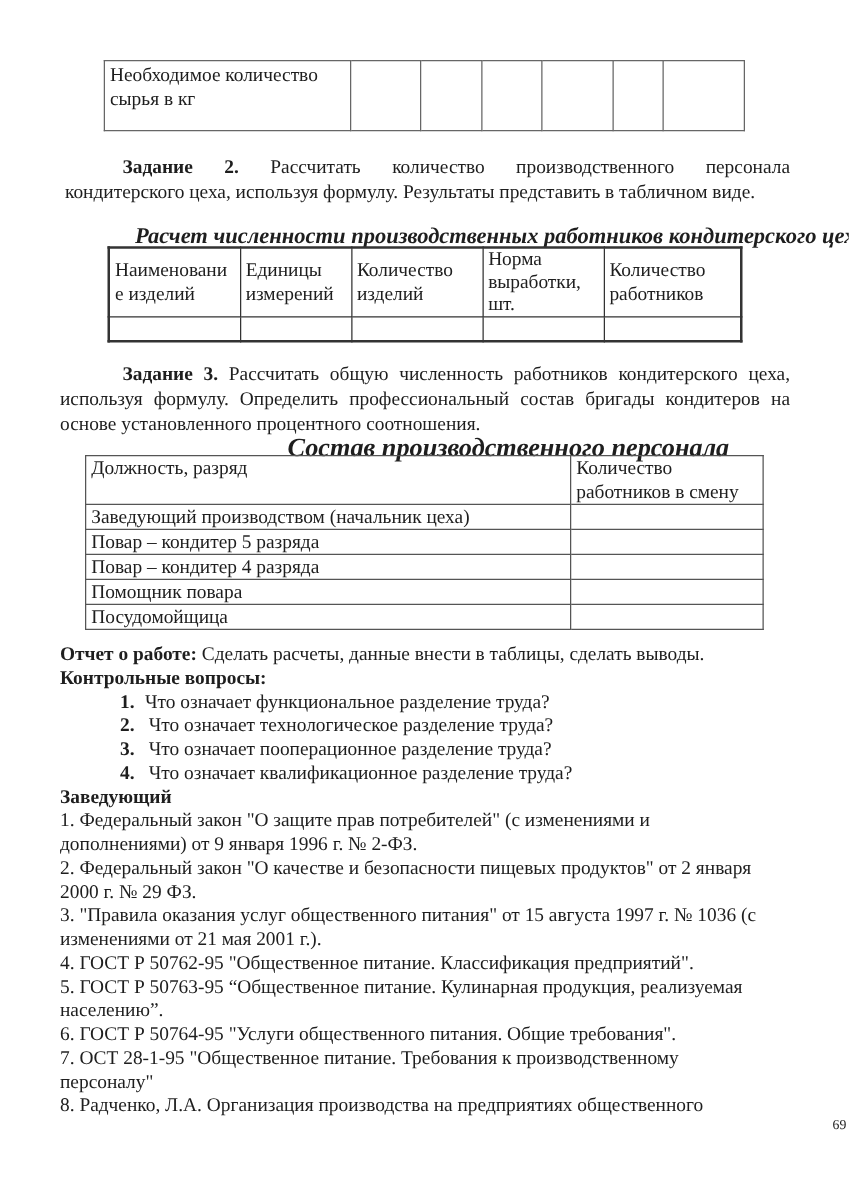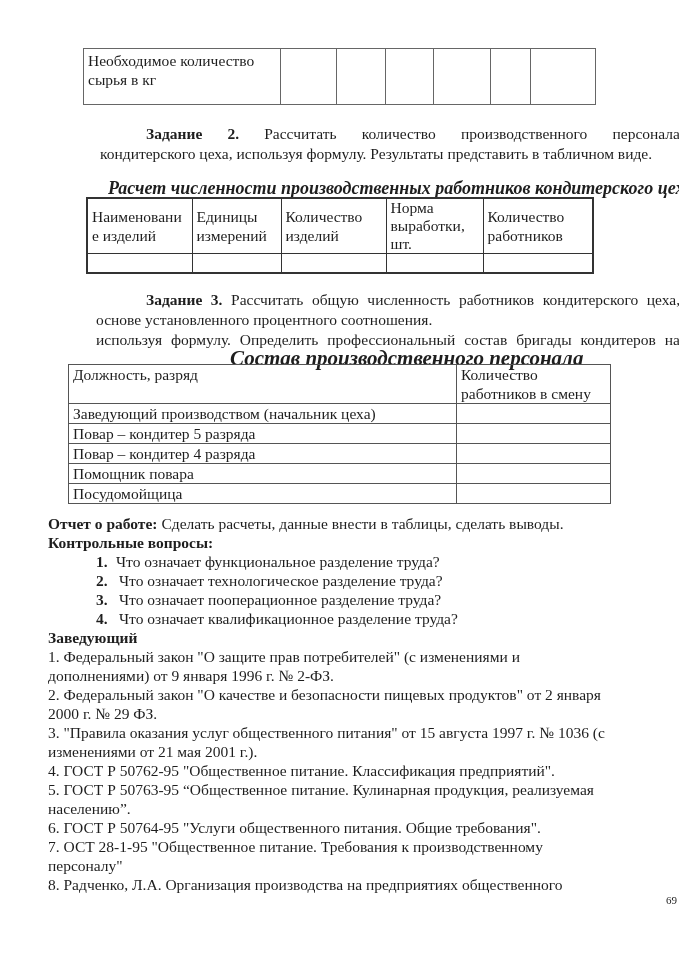--- a/index.html
+++ b/index.html
@@ -5,21 +5,21 @@
   html, body { margin: 0; padding: 0; background: #ffffff; }
   body {
     width: 679px; height: 960px; position: relative; overflow: hidden;
     font-family: "Liberation Serif", "DejaVu Serif", serif;
     color: #1e1e1e; font-size: 15.5px;
   }
   .abs { position: absolute; margin-left: 47px; }
   table { border-collapse: collapse; position: absolute; table-layout: fixed; }
   td { border: 1.5px solid #555; vertical-align: top; padding: 0 4px; line-height: 19px; }
   .t1 td { border-color: #666; }
-  .para { position: absolute; line-height: 20px; text-align: justify; margin-left: 48px; }
+  .para { position: absolute; line-height: 20px; text-align: justify; }
   .b { font-weight: bold; }
   .caption { position: absolute; font-style: italic; font-weight: bold; white-space: nowrap; }
   .line { position: absolute; white-space: nowrap; line-height: 19px; }
   .qnum { font-weight: bold; display: inline-block; width: 20px; }
 </style>
 </head>
 <body>
 
 <table class="t1" style="left:83px; top:48px; width:512px; height:56px;">
   <colgroup>
@@ -78,22 +78,22 @@
     <td style="border-color:#333;"></td>
   </tr>
 </tbody>
   </table>
 
 <div class="para" style="left:48px; top:290px; width:584px;">
   <div style="text-indent:50px; text-align:justify; text-align-last:justify;">
     <span class="b">Задание 3.</span>
     <span>Рассчитать общую численность работников кондитерского цеха,</span>
   </div>
+  <div style="text-align:justify; text-align-last:justify;">используя формулу. Определить профессиональный состав бригады кондитеров на</div>
   <div>основе установленного процентного соотношения.</div>
-  <div style="text-align:justify; text-align-last:justify;">используя формулу. Определить профессиональный состав бригады кондитеров на</div>
 </div>
 
 <div class="caption" style="left:230px; top:346px; font-size:21px;">Состав производственного персонала</div>
 
 <table style="left:68px; top:364px; width:542px;">
   <colgroup>
     <col style="width:388px">
       <col style="width:154px">
   </colgroup>
   <tbody>

